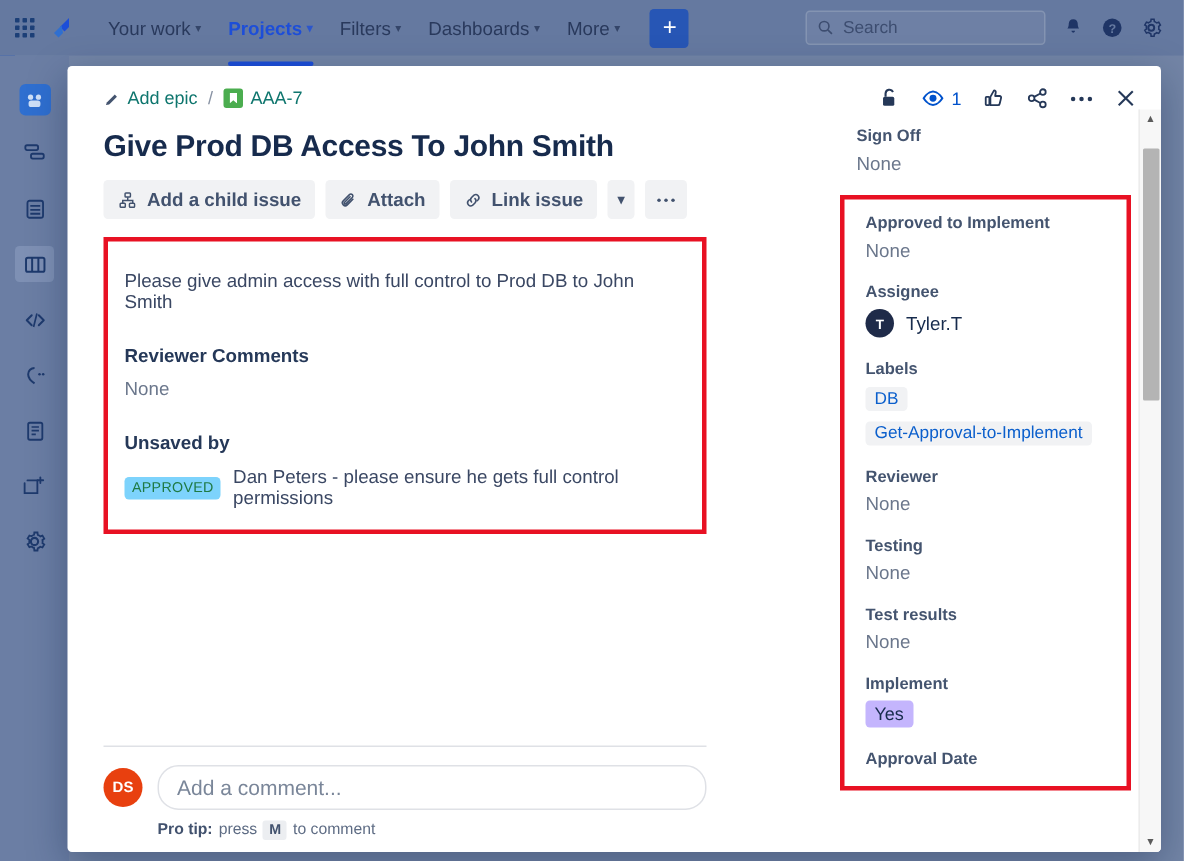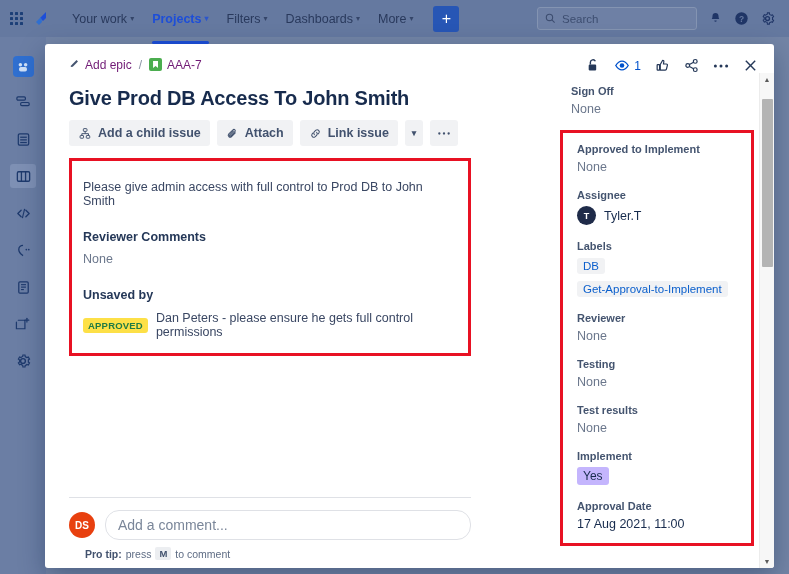--- a/index.html
+++ b/index.html
@@ -66,21 +66,21 @@
 
   
   .modal {
     position: absolute; left: 45px; top: 44px; width: 729px; height: 524px;
     background: #ffffff; border-radius: 3px;
     box-shadow: 0 8px 26px rgba(9,30,66,0.35);
     display: flex; flex-direction: column; overflow: hidden;
   }
   .modal-head { padding: 14px 16px 0 24px; display: flex; align-items: flex-start; }
   .breadcrumb { display: flex; align-items: center; gap: 7px; font-size: 12px; color: #44546f; }
-  .bc-link { display: flex; align-items: flex-start; gap: 5px; color: #701a75; }
+  .bc-link { display: flex; align-items: flex-end; gap: 5px; color: #0f766e; }
   .bc-sep { color: #8993a4; }
   .story-ic {
     width: 13px; height: 13px; background: #4bad4f; border-radius: 2px;
     display: flex; align-items: center; justify-content: center;
   }
   .story-ic i { width: 5px; height: 7px; background: #fff; display:block;
     clip-path: polygon(0 0,100% 0,100% 100%,50% 70%,0 100%); }
   .head-actions { margin-left: auto; display: flex; align-items: center; gap: 14px; color: #253858; }
   .watch-wrap { display: flex; align-items: center; gap: 4px; }
   .watch-count { font-size: 12px; color: #0052cc; }
@@ -106,38 +106,38 @@
   .sec-head {
     font-size: 12.5px; font-weight: bold; color: #253858;
     display: flex; align-items: baseline; gap: 6px;
   }
   .unsaved { font-size: 10px; font-weight: bold; color: #5e6c84; }
   .desc-text { font-size: 12.5px; color: #3a4763; margin-top: 9px; }
   .sec-head.gap { margin-top: 22px; }
   .none-text { font-size: 12.5px; color: #6b778c; margin-top: 8px; }
   .approved-line { display: flex; align-items: center; gap: 8px; margin-top: 9px; }
   .lozenge {
-    background: #fde047; color: #1f7a44; font-size: 9.5px; font-weight: bold;
+    background: #7dd3fc; color: #1f7a44; font-size: 9.5px; font-weight: normal;
     padding: 2px 5px; border-radius: 3px; letter-spacing: .2px;
   }
   .approved-text { font-size: 12.5px; color: #3a4763; }
 
   .comment-area { position: absolute; left: 24px; right: 20px; bottom: 0; padding-bottom: 8px; }
   .divider { height: 1px; background: #dfe1e6; margin-bottom: 12px; }
   .comment-row { display: flex; align-items: center; gap: 10px; }
   .avatar-ds {
     width: 26px; height: 26px; border-radius: 50%; background: #e8400f; color: #fff;
     font-size: 10px; font-weight: bold; display: flex; align-items: center; justify-content: center;
     flex: 0 0 auto;
   }
   .comment-input {
     flex: 1; height: 30px; border: 1px solid #dfe1e6; border-radius: 14px;
     display: flex; align-items: center; padding: 0 12px; font-size: 14px; color: #7a8699; text-align: center;
   }
-  .protip { font-size: 10.5px; color: #5e6c84; margin: 7px 0 0 16px; display: flex; align-items: center; gap: 4px; }
+  .protip { font-size: 10.5px; color: #5e6c84; margin: 7px 0 0 36px; display: flex; gap: 4px; }
   .protip b { color: #42526e; }
   .key-m {
     background: #eceef1; border-radius: 2px; padding: 1px 4px; font-size: 9.5px;
     font-weight: bold; color: #42526e;
   }
 
   
   .sbar {
     position: absolute; width: 15px; background: #f7f7f7; border-left: 1px solid #ececec;
     display: flex; flex-direction: column; align-items: center; justify-content: space-between;
@@ -506,21 +506,20 @@
             <div class="field-val">None</div>
           </div>
 
           <div class="field">
             <div class="field-label">Implement</div>
             <div class="yes-chip">Yes</div>
           </div>
 
           <div class="field">
             <div class="field-label">Approval Date</div>
-            <div class="field-val dark">17 Aug 2021, 11:00</div>
           </div>
         </div>
       </div>
 
       <div class="sbar" id="sbar-right">
         <span class="arr">▲</span>
         <div class="thumb" style="top:26px;height:168px;"></div>
         <span class="arr">▼</span>
       </div>
     </div>

